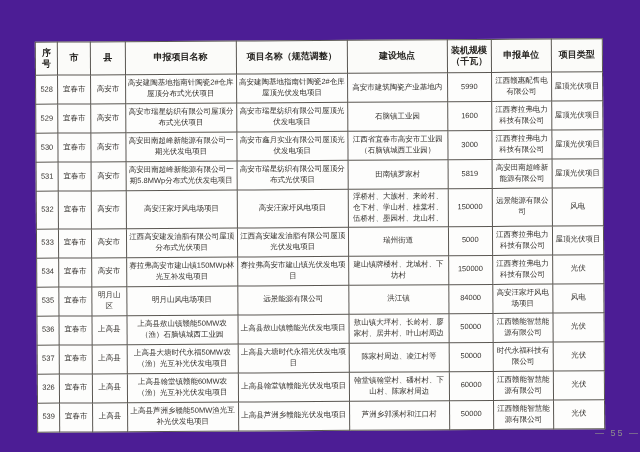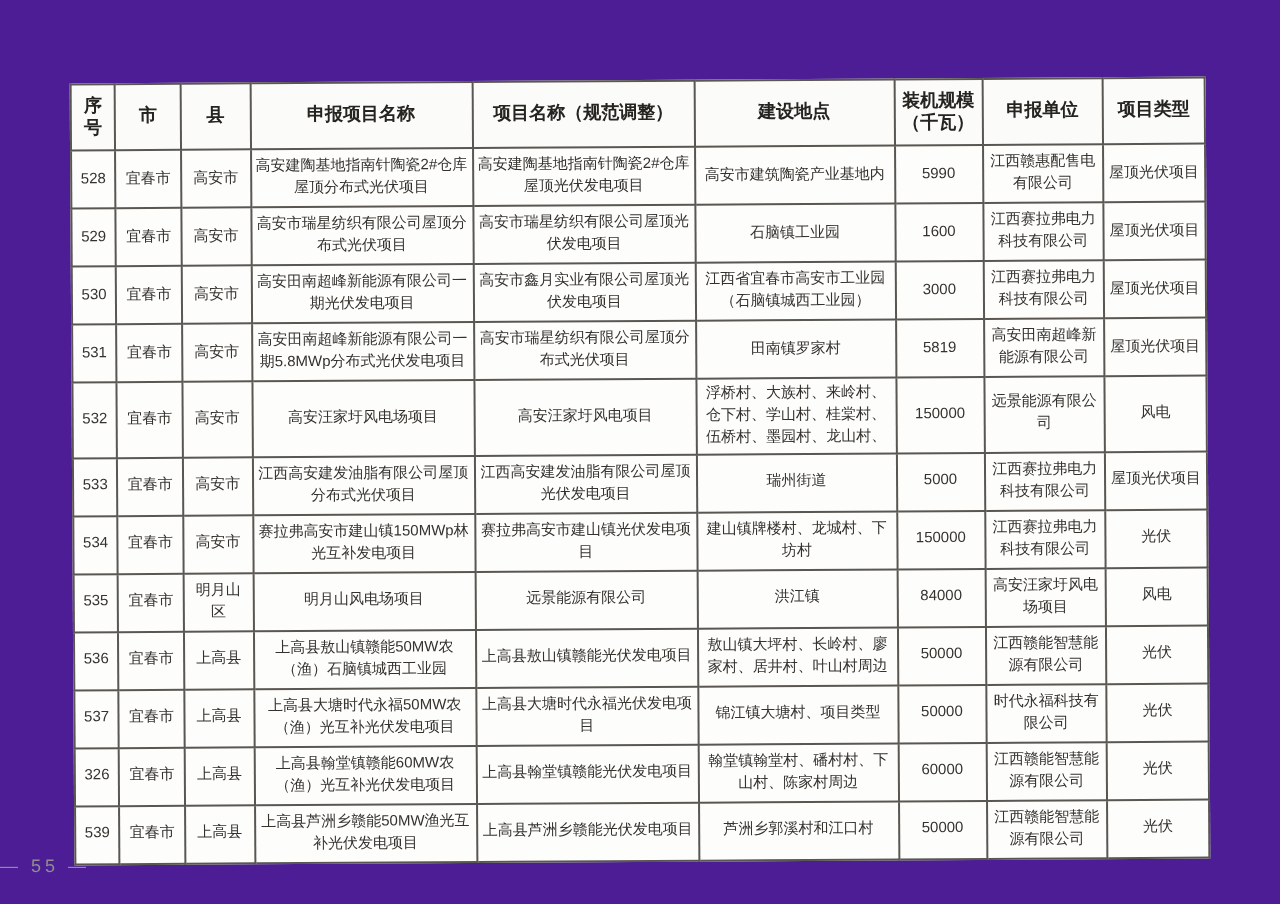--- a/index.html
+++ b/index.html
@@ -40,21 +40,21 @@
   table.projects td{
     font-size:7.5px;
     line-height:1.45;
     height:24px;
     color:#35322e;
   }
   .page-number{
     position:absolute;
     left:0;right:0;
     bottom:14px;
-    text-align:left;
+    text-align:right;
     font-size:9px;
     color:#8f8f8d;
     letter-spacing:2px;
   }
   col.c-no{width:3.9%}
   col.c-city{width:5.8%}
   col.c-county{width:6.1%}
   col.c-decl{width:19.6%}
   col.c-adj{width:19.6%}
   col.c-loc{width:17.6%}
@@ -191,21 +191,21 @@
           <td>50000</td>
           <td>江西赣能智慧能源有限公司</td>
           <td>光伏</td>
         </tr>
         <tr>
           <td>537</td>
           <td>宜春市</td>
           <td>上高县</td>
           <td>上高县大塘时代永福50MW农（渔）光互补光伏发电项目</td>
           <td>上高县大塘时代永福光伏发电项目</td>
-          <td>锦江镇大塘村、项目类型</td>
+          <td>陈家村周边、凌江村等</td>
           <td>50000</td>
           <td>时代永福科技有限公司</td>
           <td>光伏</td>
         </tr>
         <tr>
           <td>326</td>
           <td>宜春市</td>
           <td>上高县</td>
           <td>上高县翰堂镇赣能60MW农（渔）光互补光伏发电项目</td>
           <td>上高县翰堂镇赣能光伏发电项目</td>

